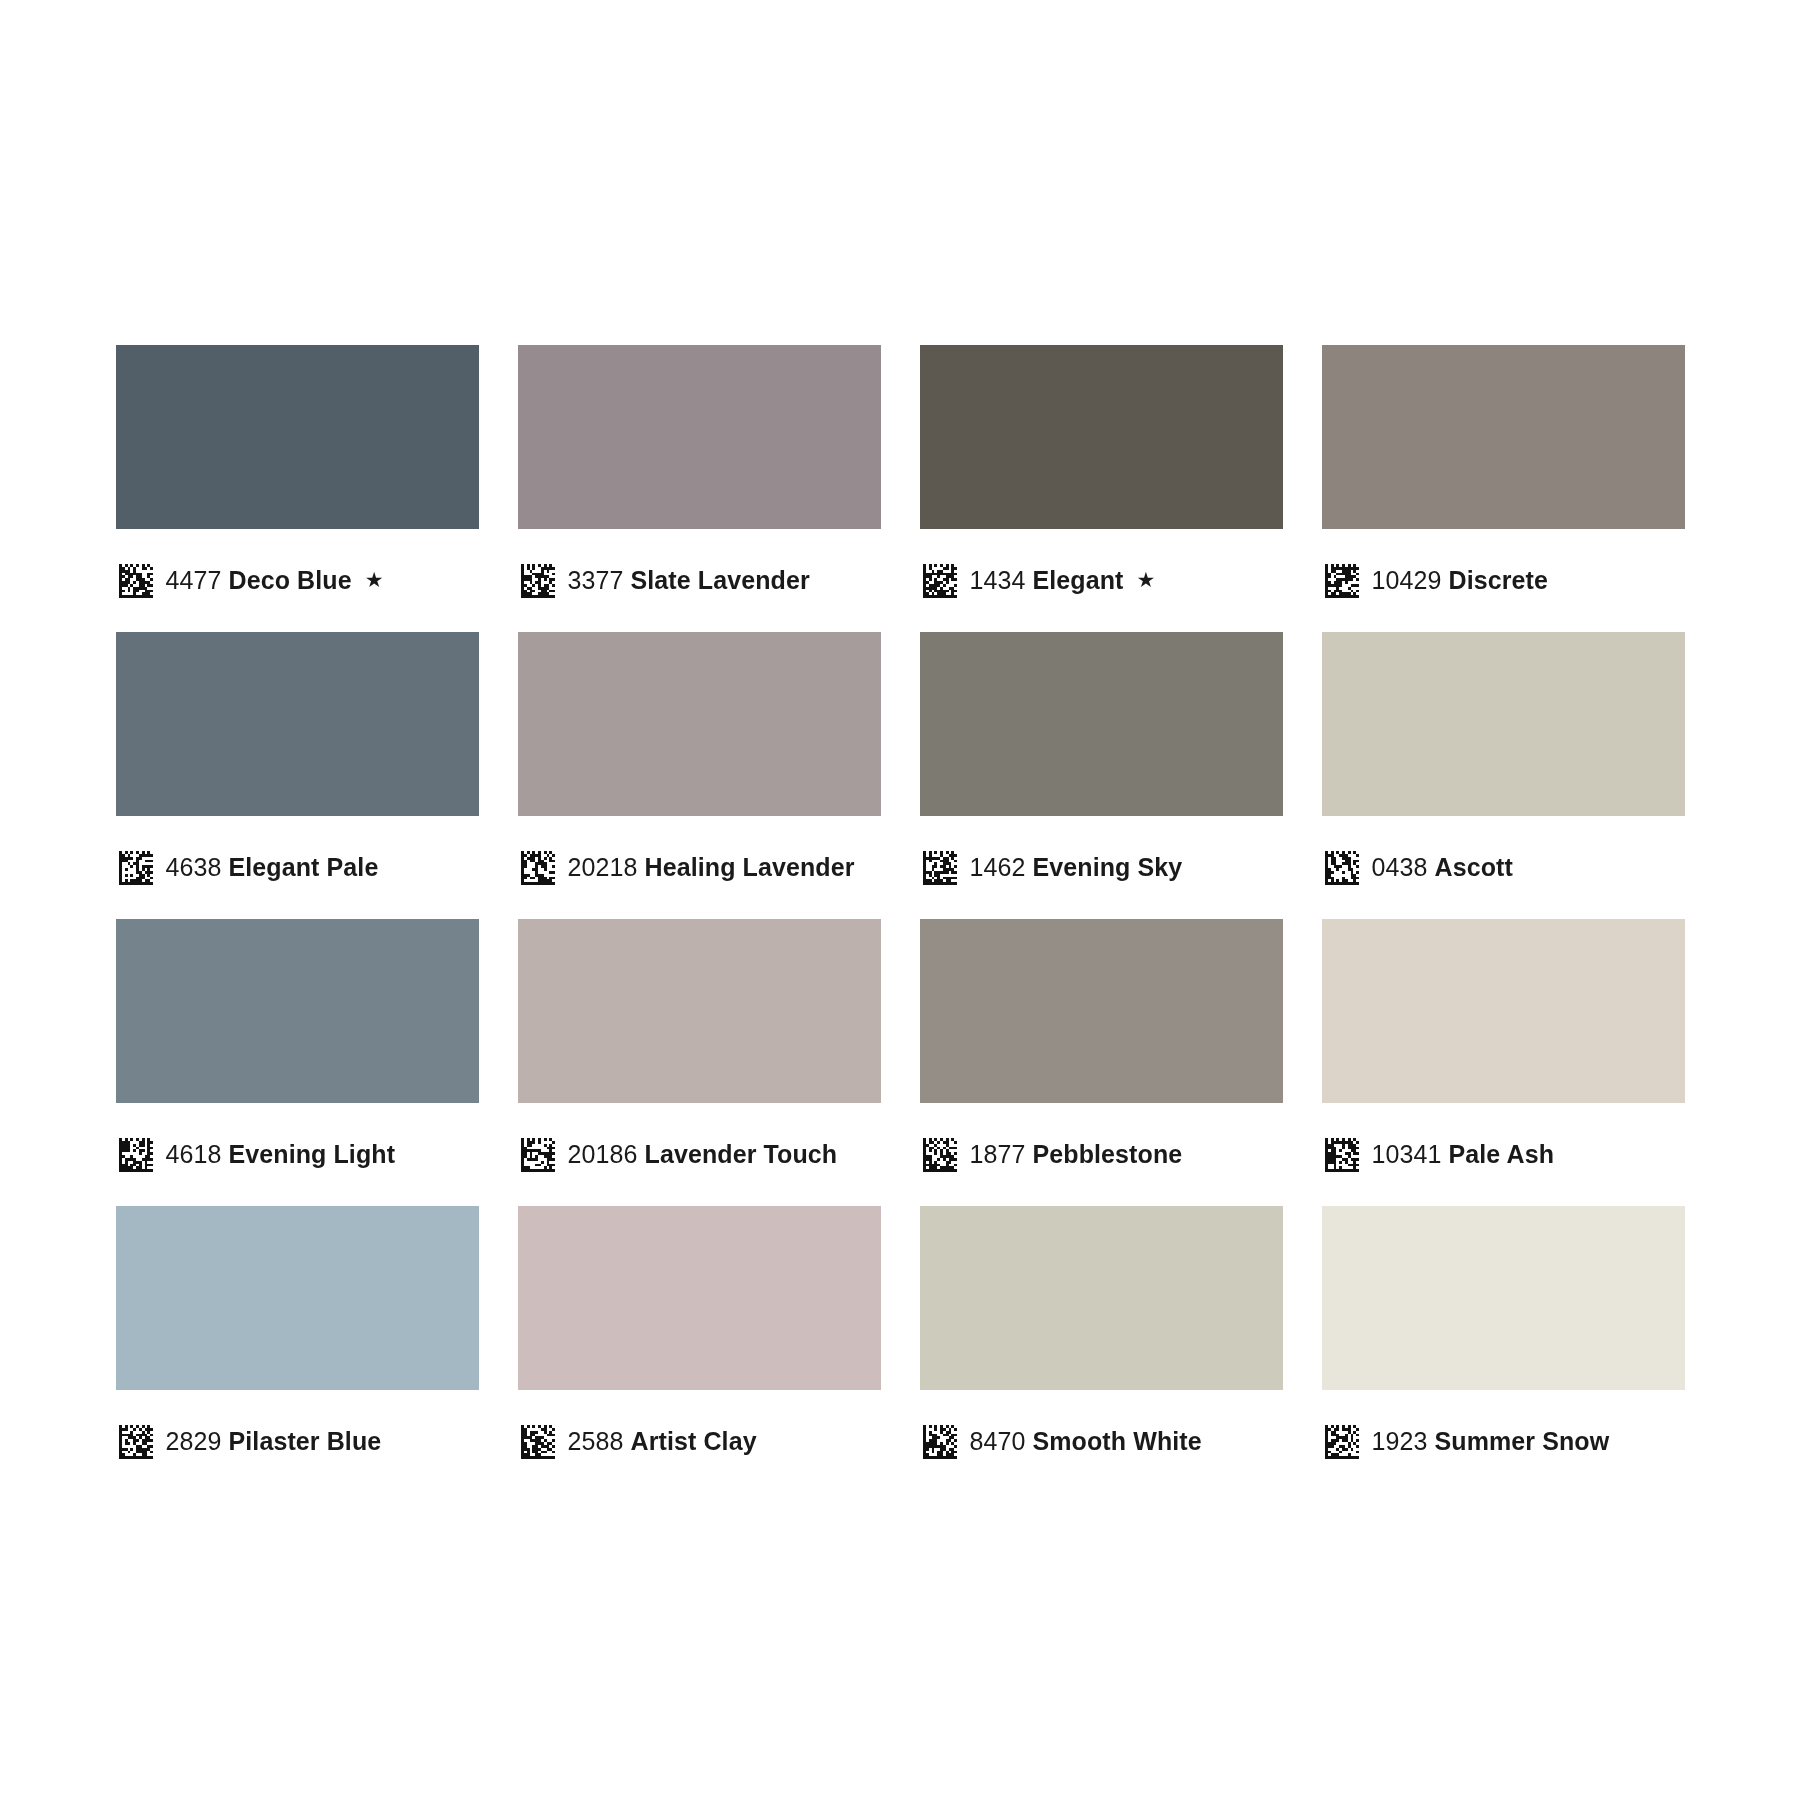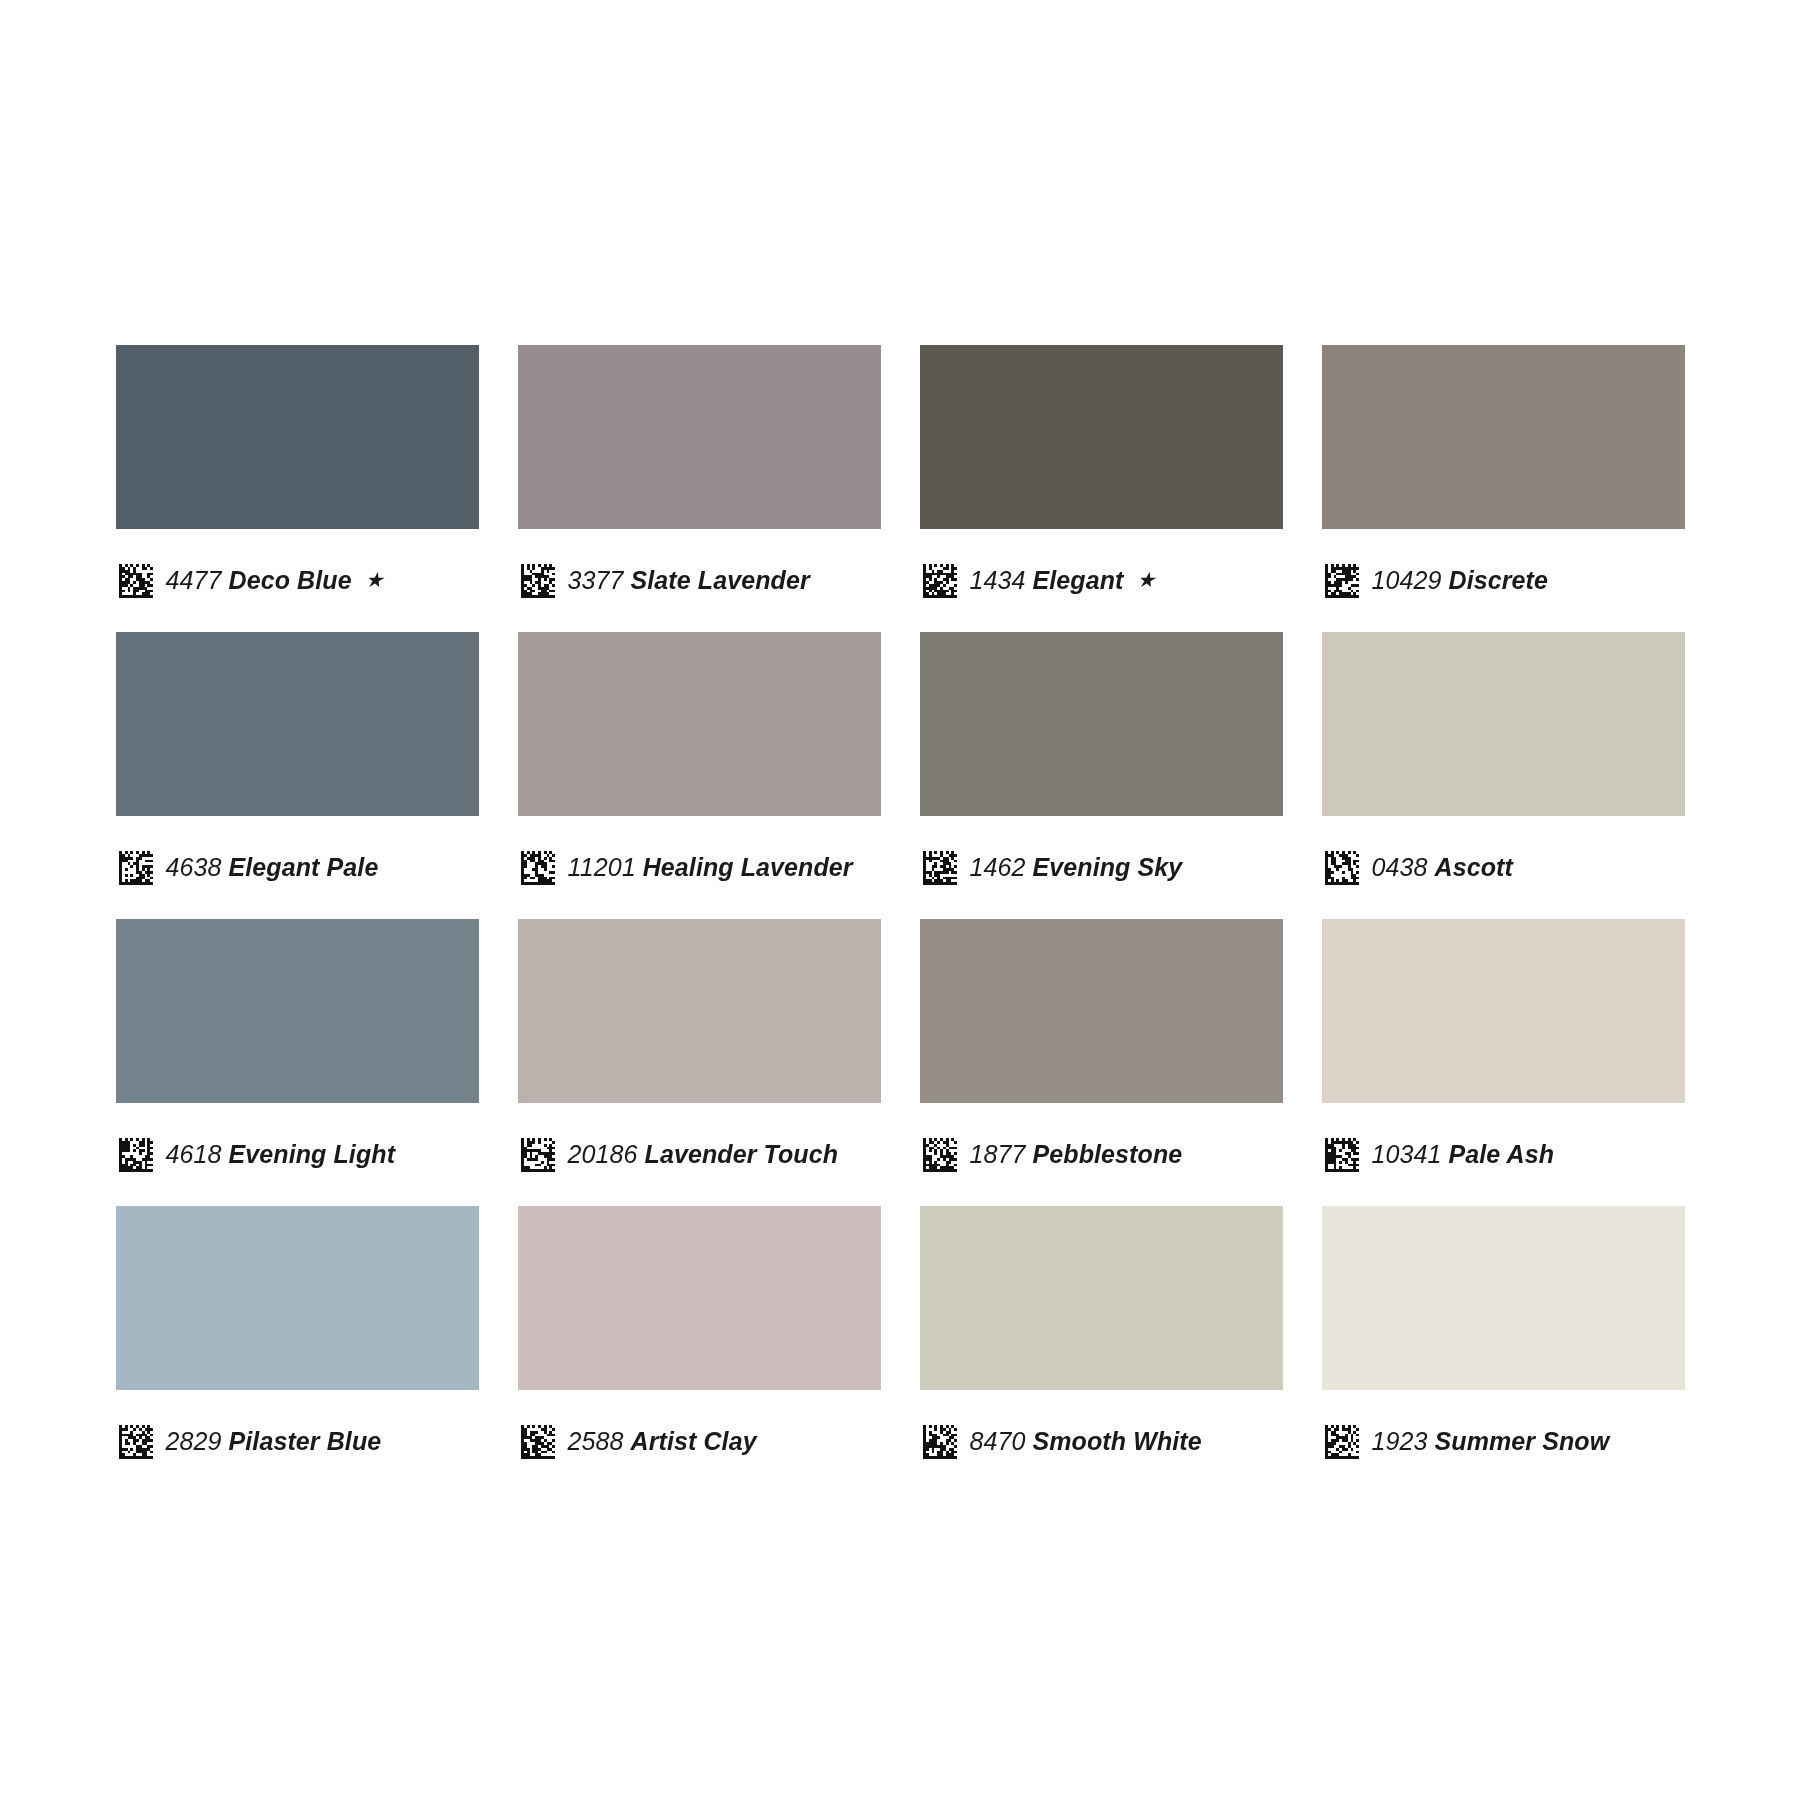--- a/index.html
+++ b/index.html
@@ -49,21 +49,20 @@
     display: block;
     border: 0;
   }
 
   .swatch-label {
     display: flex;
     align-items: center;
     height: 103px;
     padding-left: 3px;
     white-space: nowrap;
-    font-style: italic;
   }
 
   .code-icon {
     width: 34px;
     height: 34px;
     flex: 0 0 34px;
     margin-right: 13px;
     display: block;
   }
 
@@ -660,21 +659,21 @@
               <rect x="3" y="11" width="1" height="1"></rect>
               <rect x="4" y="11" width="1" height="1"></rect>
               <rect x="5" y="11" width="1" height="1"></rect>
               <rect x="6" y="11" width="1" height="1"></rect>
               <rect x="7" y="11" width="1" height="1"></rect>
               <rect x="8" y="11" width="1" height="1"></rect>
               <rect x="9" y="11" width="1" height="1"></rect>
               <rect x="10" y="11" width="1" height="1"></rect>
               <rect x="11" y="11" width="1" height="1"></rect>
             </svg></span>
-          <span class="swatch-text"><span class="swatch-number">11201</span><span class="swatch-name">Healing Lavender</span></span>
+          <span class="swatch-text"><span class="swatch-number">20218</span><span class="swatch-name">Healing Lavender</span></span>
         </div>
       </div>
       <div class="swatch-cell">
         <div class="swatch-chip" style="background: rgb(125, 122, 113);"></div>
         <div class="swatch-label">
           <span class="code-icon"><svg viewBox="0 0 12 12" width="34" height="34" shape-rendering="crispEdges" fill="#111111">
               <rect x="0" y="0" width="1" height="1"></rect>
               <rect x="2" y="0" width="1" height="1"></rect>
               <rect x="4" y="0" width="1" height="1"></rect>
               <rect x="6" y="0" width="1" height="1"></rect>

